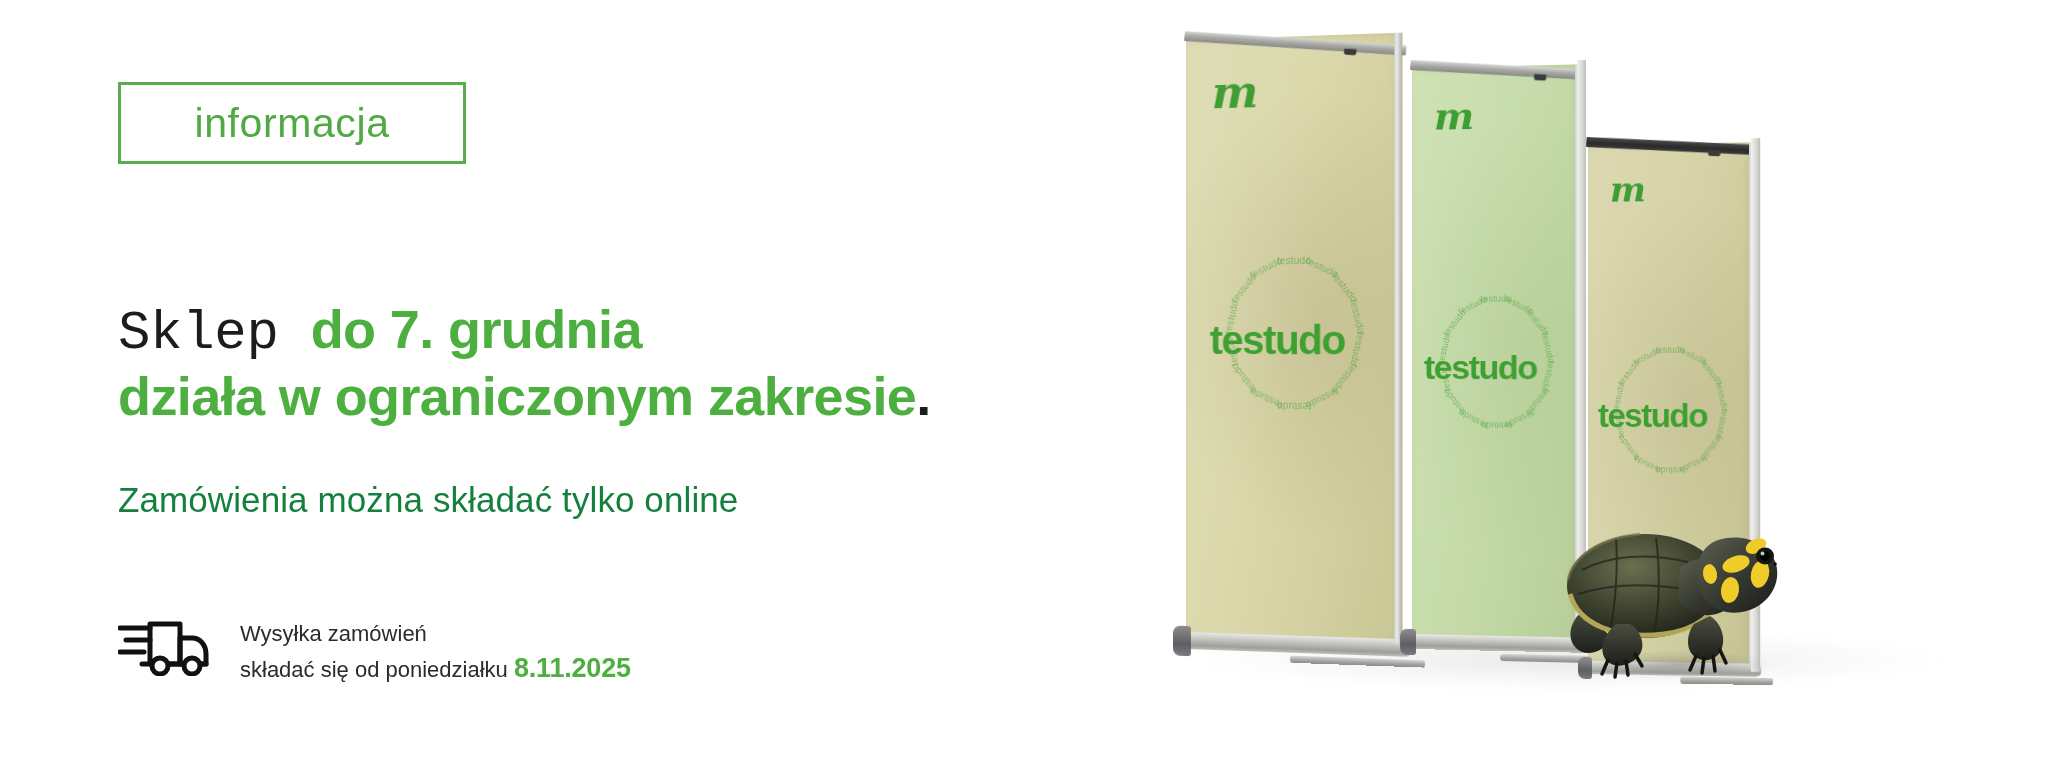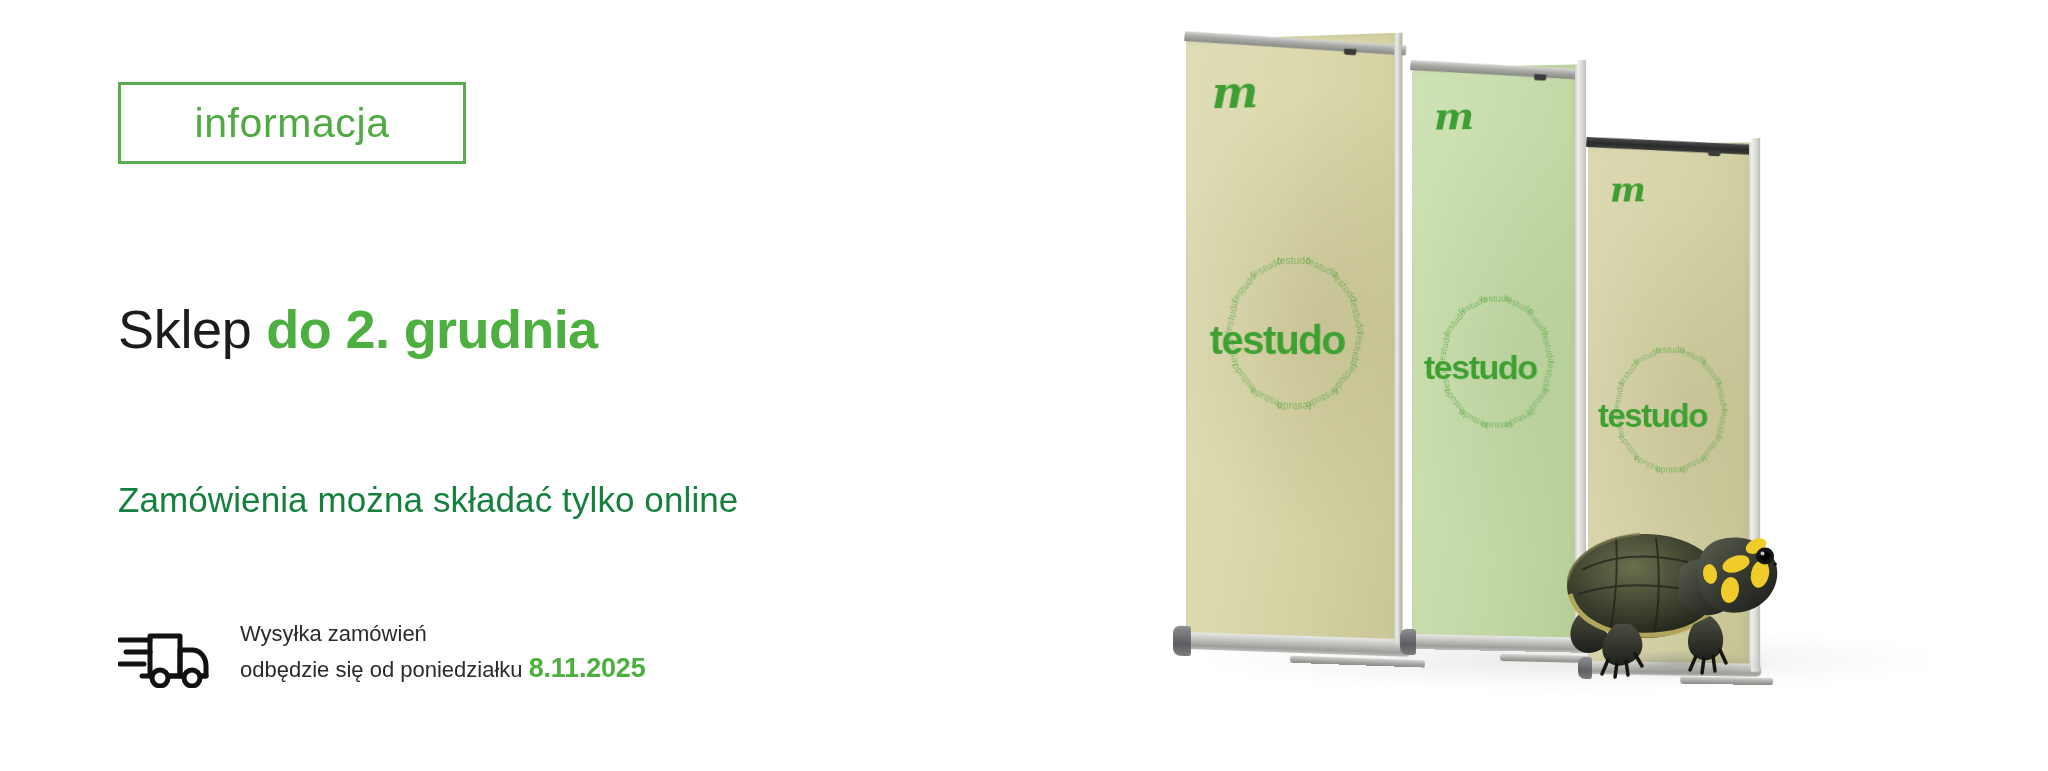--- a/index.html
+++ b/index.html
@@ -56,20 +56,21 @@
     width: 1000px;
     font-size: 54px;
     line-height: 1.17;
     white-space: nowrap;
   }
   .hl-line { display: block; }
   .hl-light {
     font-weight: 300;
     color: #1c1c1c;
     letter-spacing: -0.3px;
+    font-family: Liberation Mono, monospace;
   }
   .hl-green {
     font-weight: 700;
     color: #4caf3f;
     letter-spacing: -0.6px;
   }
   .hl-dot {
     font-weight: 700;
     color: #1c1c1c;
   }
@@ -98,21 +99,21 @@
     letter-spacing: -0.3px;
     line-height: 1.18;
   }
 
   
   .shipping-row {
     position: absolute;
     left: 0;
     top: 618px;
     display: flex;
-    align-items: flex-end;
+    align-items: flex-start;
     gap: 30px;
   }
   .truck-icon {
     width: 92px;
     height: 58px;
     flex: 0 0 auto;
     display: block;
   }
   .shipping-text {
     display: flex;
@@ -323,21 +324,24 @@
 <div id="banner-root">
 
   <div class="left-col">
 
     <div class="info-badge">
       <span class="info-badge-label">informacja</span>
     </div>
 
     <div class="headline">
       <span class="hl-line">
-        <span class="hl-light">Sklep </span><span class="hl-green">do 2. grudnia</span>
+        <span class="hl-light">Sklep </span><span class="hl-green">do 7. grudnia</span>
+      </span>
+      <span class="hl-line">
+        <span class="hl-green">działa w ograniczonym zakresie</span><span class="hl-dot">.</span>
       </span>
     </div>
 
     <div class="subline">
       <span class="sub-regular">Zamówienia można składać tylko online</span>
     </div>
 
     <div class="shipping-row">
       <svg class="truck-icon" viewBox="0 0 92 58" aria-hidden="true">
         <g fill="none" stroke="#111111" stroke-width="5" stroke-linecap="round">
@@ -346,21 +350,21 @@
           <line x1="2" y1="34" x2="26" y2="34"></line>
         </g>
         <path d="M32 6 H62 V46 H32 Z" fill="none" stroke="#111111" stroke-width="5" stroke-linejoin="round"></path>
         <path d="M62 20 H74 C82 20 88 27 88 36 V46 H62 Z" fill="none" stroke="#111111" stroke-width="5" stroke-linejoin="round"></path>
         <line x1="24" y1="46" x2="88" y2="46" stroke="#111111" stroke-width="5" stroke-linecap="round"></line>
         <circle cx="42" cy="48" r="8" fill="#ffffff" stroke="#111111" stroke-width="5"></circle>
         <circle cx="74" cy="48" r="8" fill="#ffffff" stroke="#111111" stroke-width="5"></circle>
       </svg>
       <div class="shipping-text">
         <span class="ship-l1">Wysyłka zamówień</span>
-        <span class="ship-l2"><span>odbędzie się od poniedziałku </span><span class="ship-date">8.11.2025</span></span>
+        <span class="ship-l2"><span>składać się od poniedziałku </span><span class="ship-date">8.11.2025</span></span>
       </div>
     </div>
 
   </div>
 
   <div class="mockup">
 
     <div class="ground-shadow"></div>
 
     <div class="rollup" id="rollup-1">

